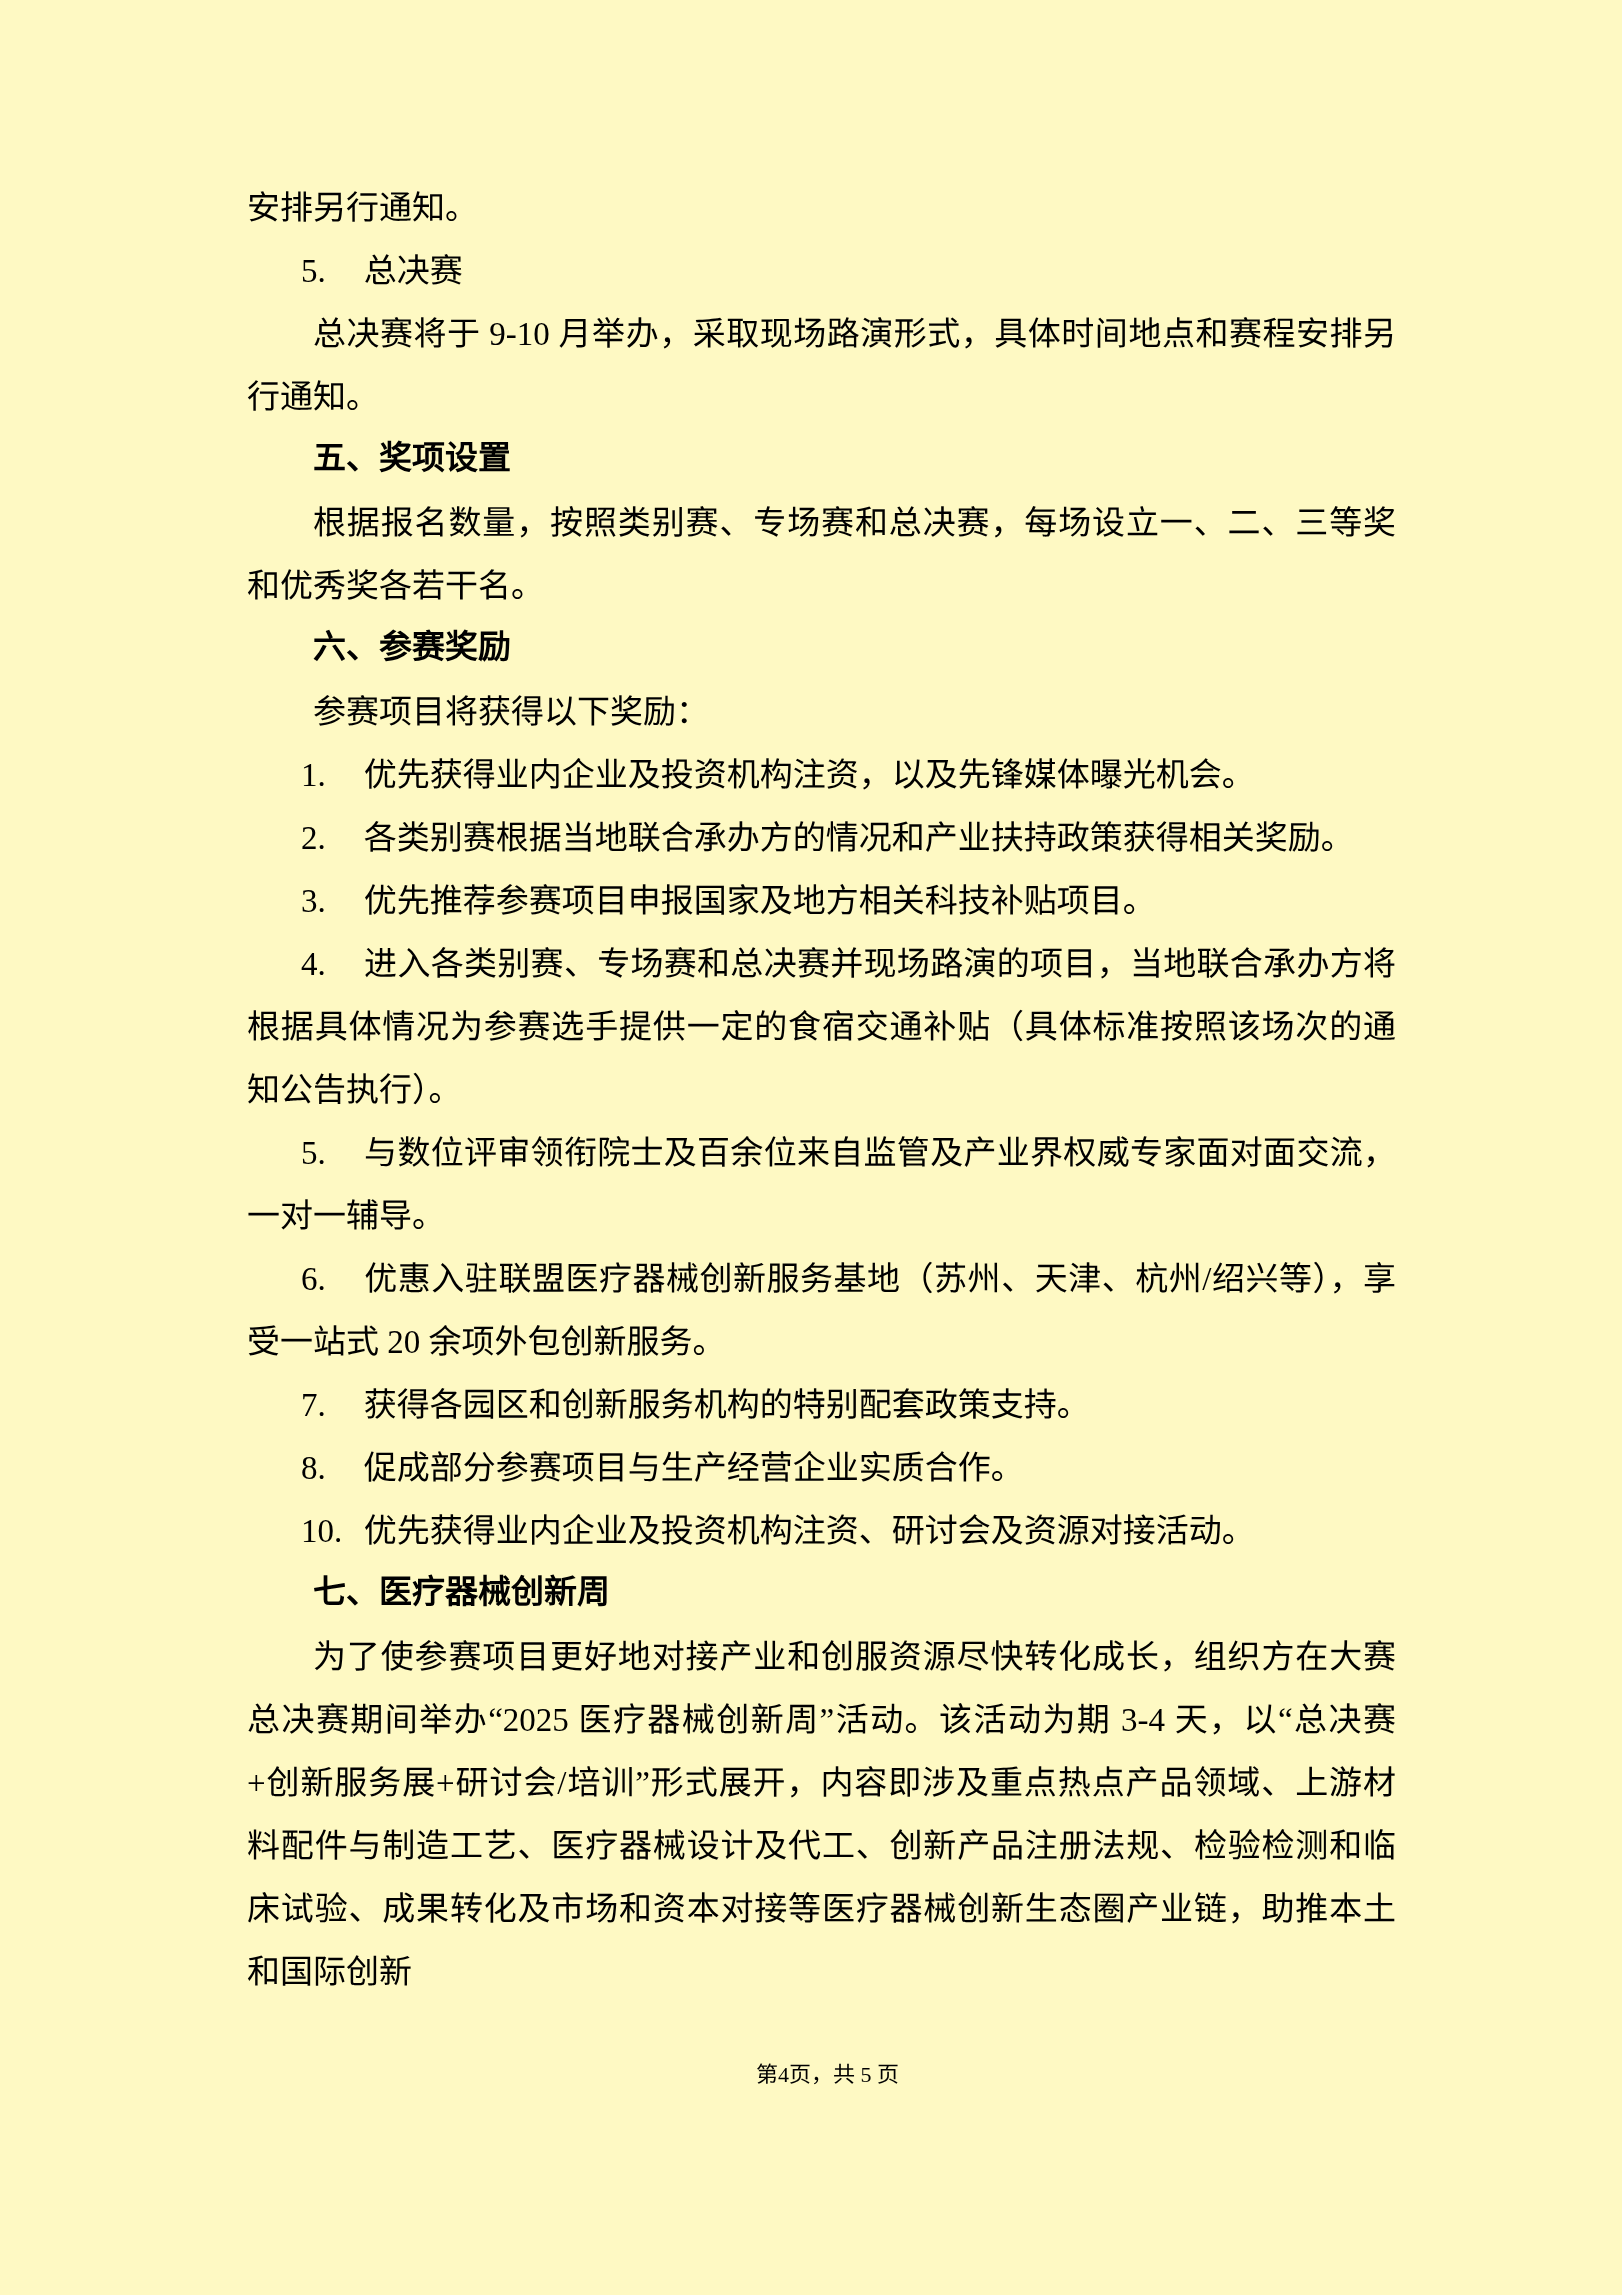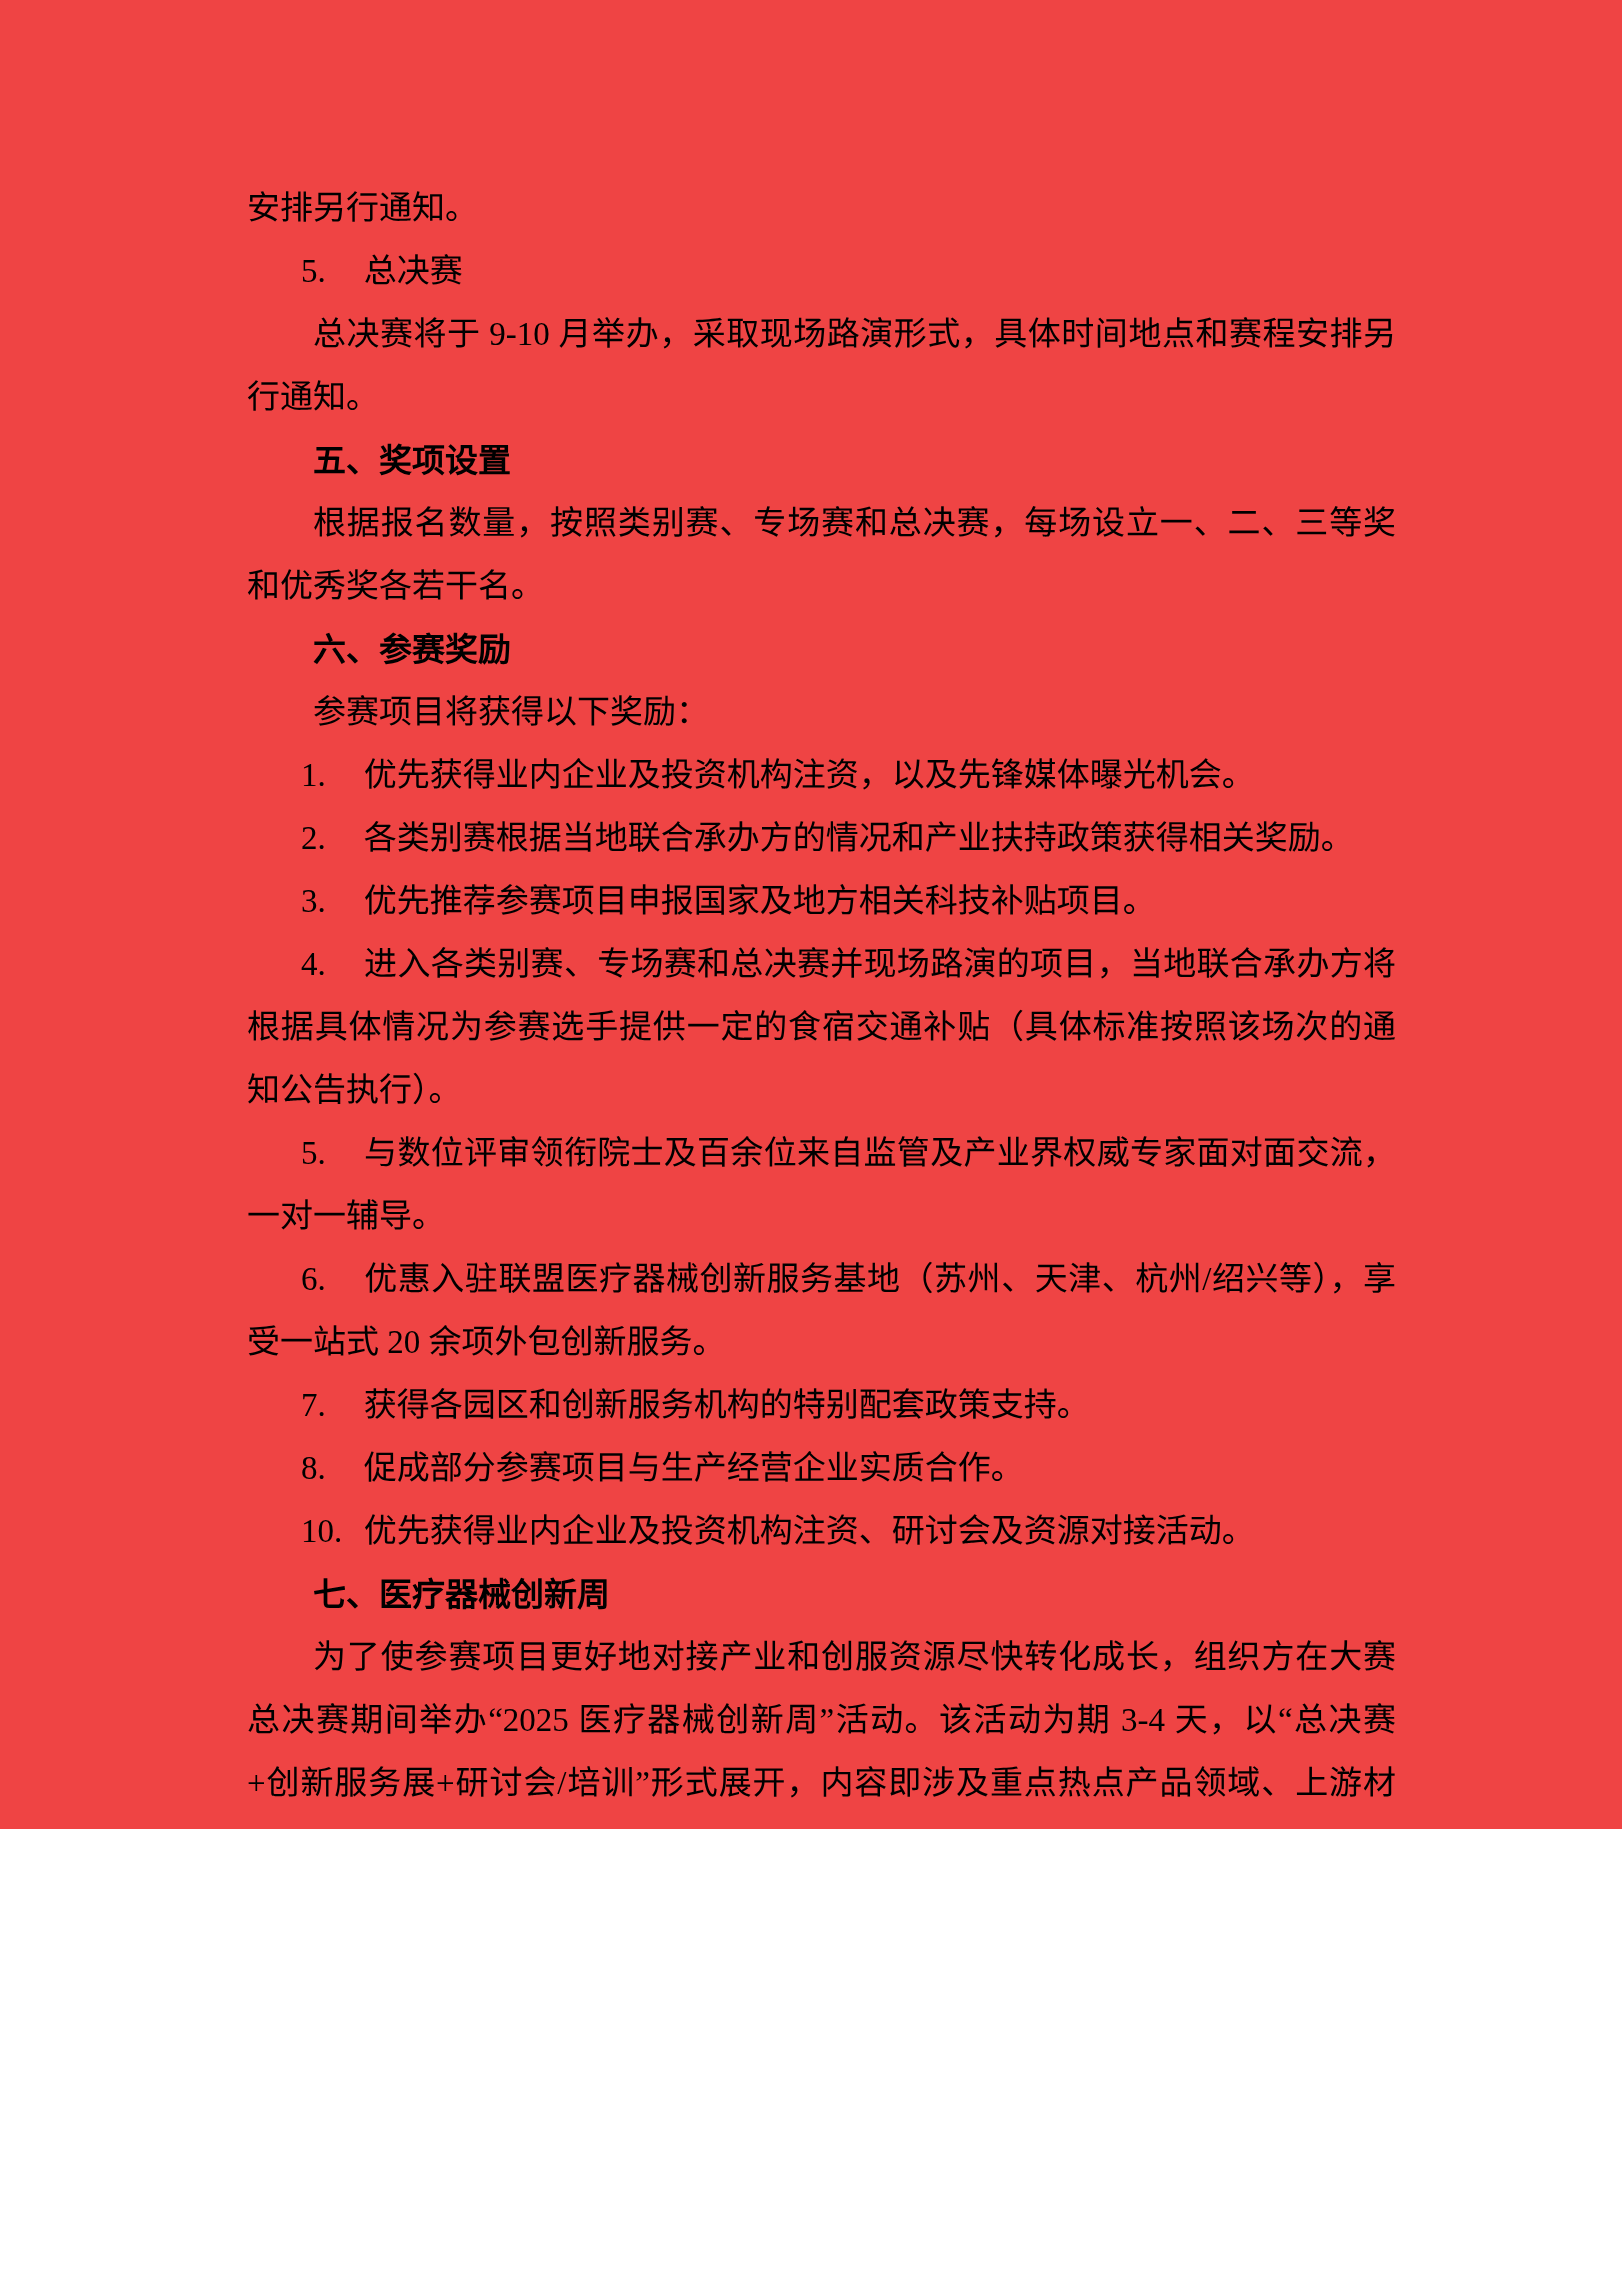--- a/index.html
+++ b/index.html
@@ -3,22 +3,22 @@
 <meta charset="utf-8">
 <style>
   html, body {
     margin: 0;
     padding: 0;
     background: #ffffff;
   }
   .page {
     position: relative;
     width: 1623px;
-    height: 1829px;
-    background: #ef4444;
+    height: 2295px;
+    background: #fef9c3;
     color: #000000;
     font-family: "Liberation Serif", "DejaVu Serif", serif;
     overflow: hidden;
   }
   .content {
     position: absolute;
     left: 247px;
     top: 177px;
     width: 1149px;
     font-size: 33px;
@@ -32,21 +32,21 @@
   }
   p.cont {
     text-indent: 0;
   }
   p.para {
     text-indent: 2em;
   }
   p.heading {
     text-indent: 2em;
     font-weight: bold;
-    font-family: Liberation Sans, sans-serif;
+    font-family: Liberation Mono, monospace;
   }
   p.li {
     text-indent: 1.64em;
   }
   p.li .num {
     display: inline-block;
     width: 1.9em;
     text-indent: 0;
   }
   .footer {

